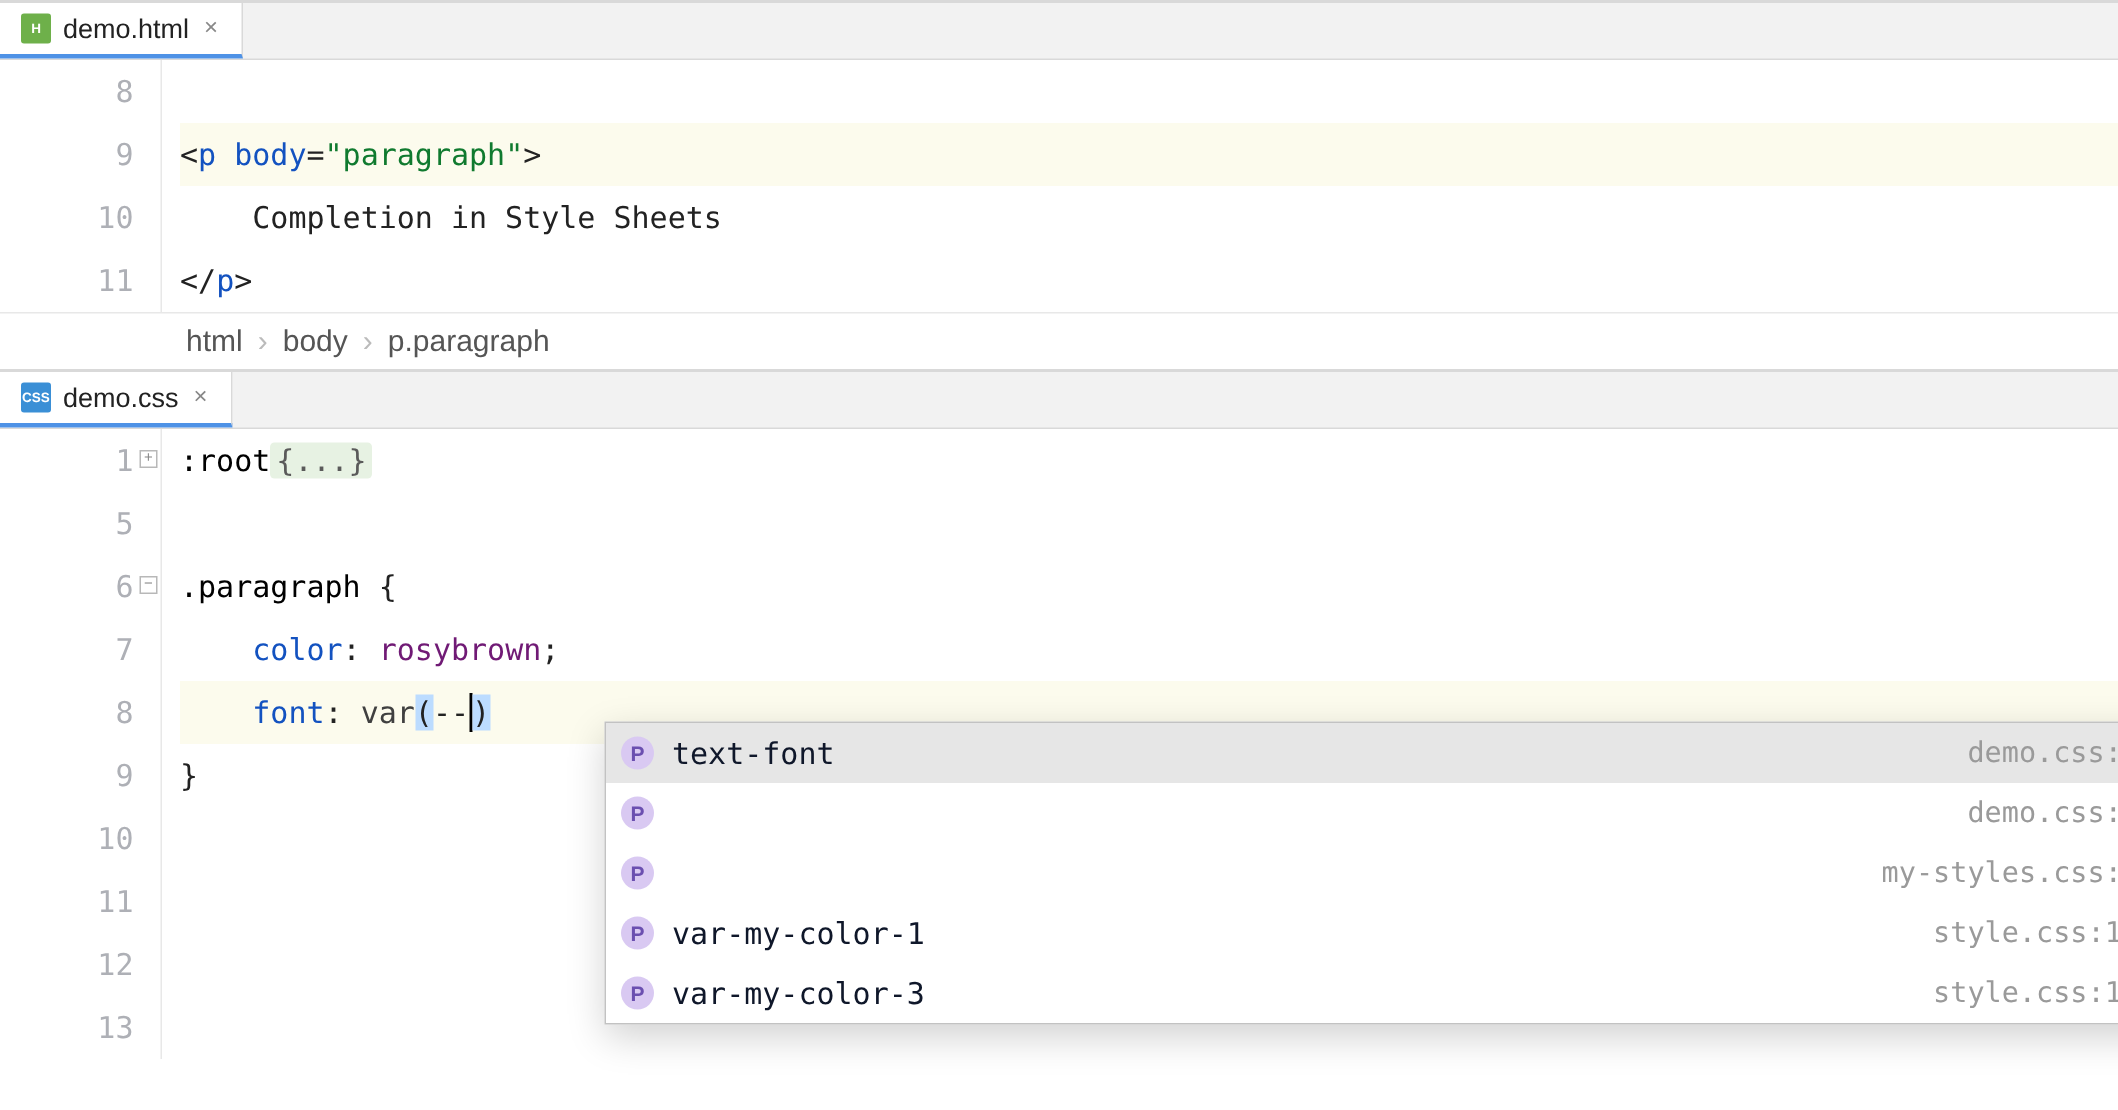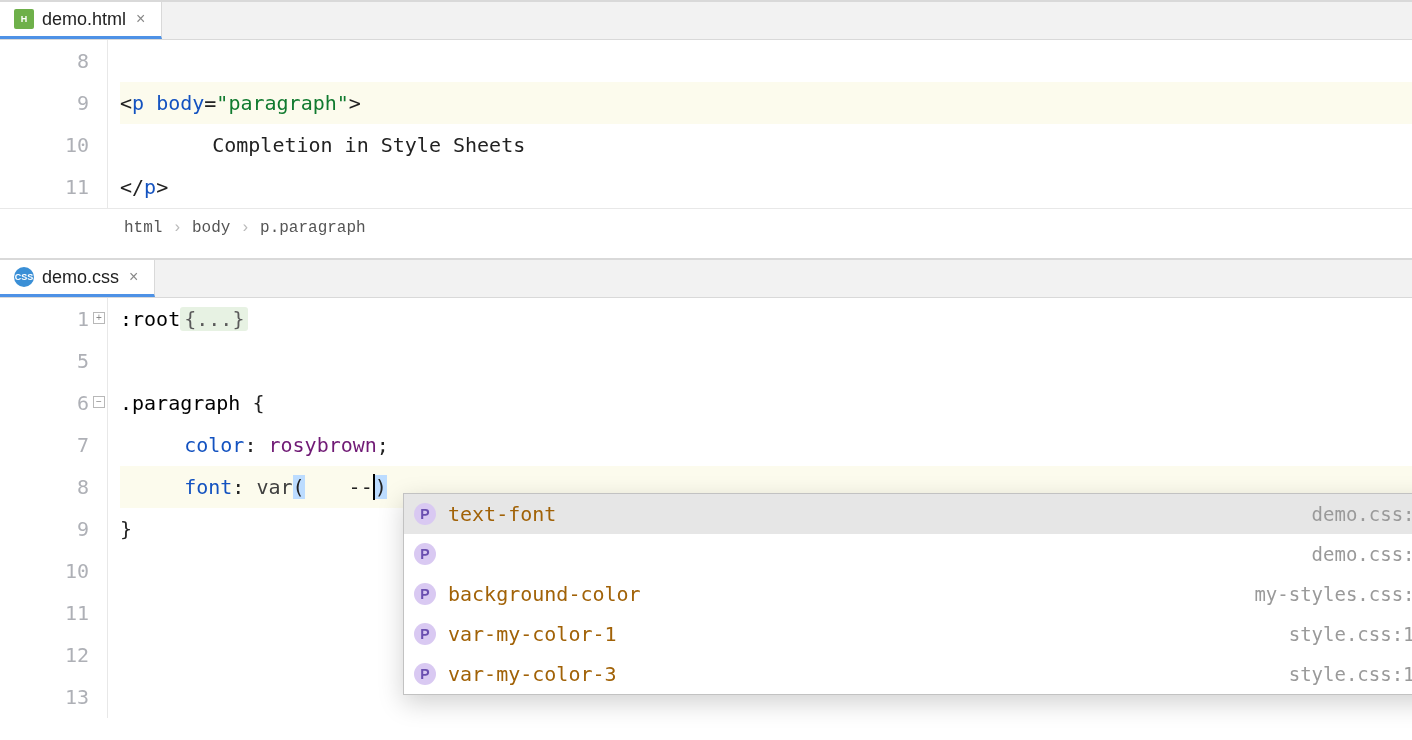--- a/index.html
+++ b/index.html
@@ -43,21 +43,21 @@
     display: flex;
     align-items: center;
     justify-content: center;
     font-size: 9px;
     font-weight: bold;
     color: #fff;
     border-radius: 2px;
     font-family: sans-serif;
   }
   .file-icon.html { background: #6eb04a; }
-  .file-icon.css  { background: #3a8fd6; border-radius: 10px; }
+  .file-icon.css  { background: #3a8fd6; }
   .close-x {
     color: #888;
     font-size: 16px;
     font-family: sans-serif;
     cursor: pointer;
     padding: 0 2px;
   }
   .editor {
     display: flex;
     background: #fff;
@@ -102,39 +102,39 @@
   .code .line {
     height: 42px;
     line-height: 42px;
     white-space: pre;
   }
   .line.hl { background: #fcfbed; }
   .tok-tag { color: #1352c0; }
   .tok-attr { color: #1352c0; }
   .tok-str { color: #107a2f; }
   .tok-punct { color: #222; }
-  .tok-text { color: #222; margin-left: 44px; }
+  .tok-text { color: #222; }
   .tok-sel { color: #000000; }
-  .tok-prop { color: #1352c0; margin-left: 16px; }
+  .tok-prop { color: #1352c0; }
   .tok-val { color: #701a75; }
   .tok-func { color: #404040; text-align: center; }
   .folded {
     background: #e7f2e3;
     border-radius: 3px;
     padding: 0 4px;
     color: #5a5a5a;
   }
   .breadcrumb {
-    height: 50px;
+    height: 38px;
     line-height: 38px;
     padding-left: 124px;
     background: #fff;
     border-top: 1px solid #e8e8e8;
-    font-family: Liberation Mono, monospace;
-    font-size: 16px;
+    font-family: Liberation Sans, sans-serif;
+    font-size: 20px;
     color: #555;
   }
   .breadcrumb .sep {
     color: #bbb;
     margin: 0 10px;
   }
   .sel-paren {
     background: #bcdcff;
   }
   .caret {
@@ -170,21 +170,21 @@
     border-radius: 50%;
     background: #d9c9f2;
     color: #6b4fb0;
     font-family: sans-serif;
     font-size: 14px;
     font-weight: 600;
     text-align: center;
     line-height: 22px;
     margin-right: 12px;
   }
-  .popup-row .label { color: #a16207; flex: 0 0 auto; }
+  .popup-row .label { color: #0f172a; flex: 0 0 auto; }
   .popup-row .loc { margin-left: auto; color: #9a9a9a; font-size: 19px; }
 </style>
 </head>
 <body>
 
 <div class="pane">
   <div class="tab-bar">
     <div class="tab">
       <span class="file-icon html">H</span>
       <span>demo.html</span>
@@ -236,21 +236,20 @@
             <span class="badge">P</span>
             <span class="label">text-font</span>
             <span class="loc">demo.css:3</span>
           </div>
           <div class="popup-row">
             <span class="badge">P</span>
             <span class="loc">demo.css:2</span>
           </div>
           <div class="popup-row">
             <span class="badge">P</span>
-            <span class="label">background-color</span>
             <span class="loc">my-styles.css:2</span>
           </div>
           <div class="popup-row">
             <span class="badge">P</span>
             <span class="label">var-my-color-1</span>
             <span class="loc">style.css:13</span>
           </div>
           <div class="popup-row">
             <span class="badge">P</span>
             <span class="label">var-my-color-3</span>

